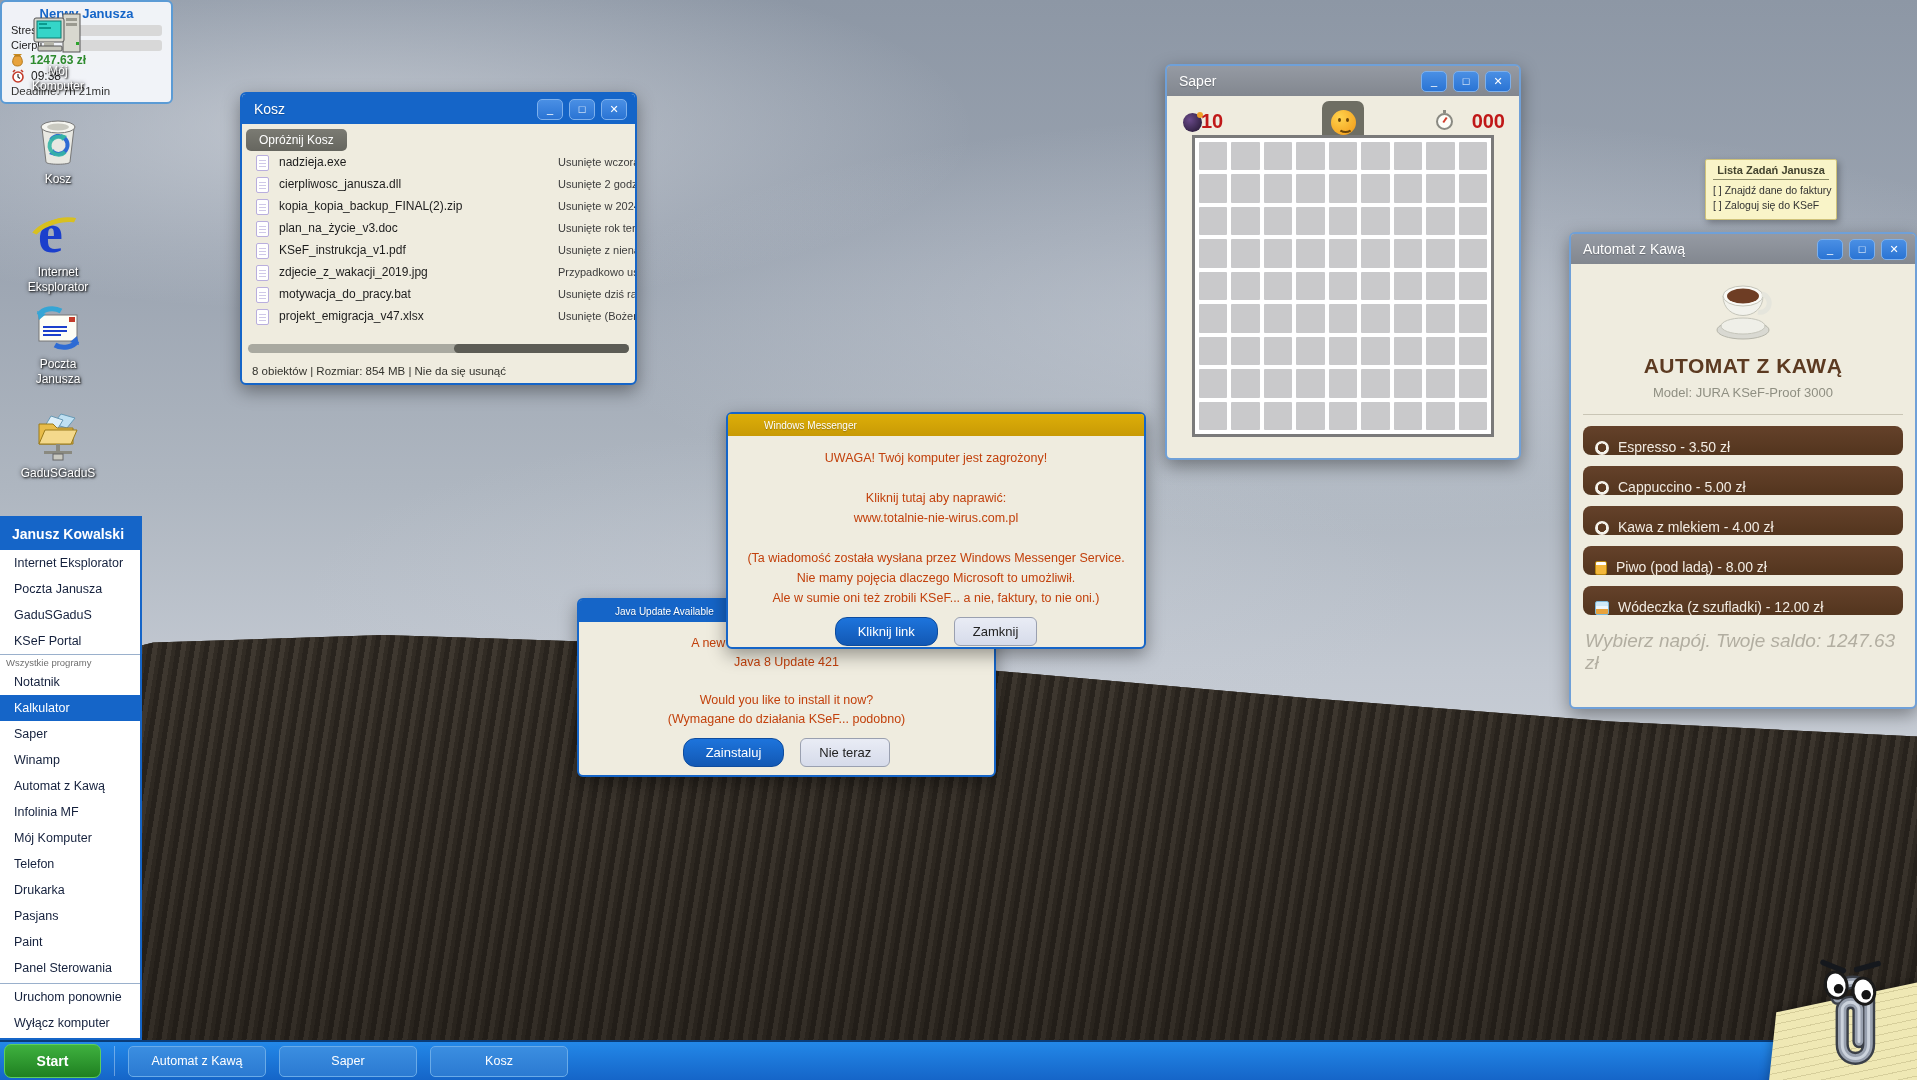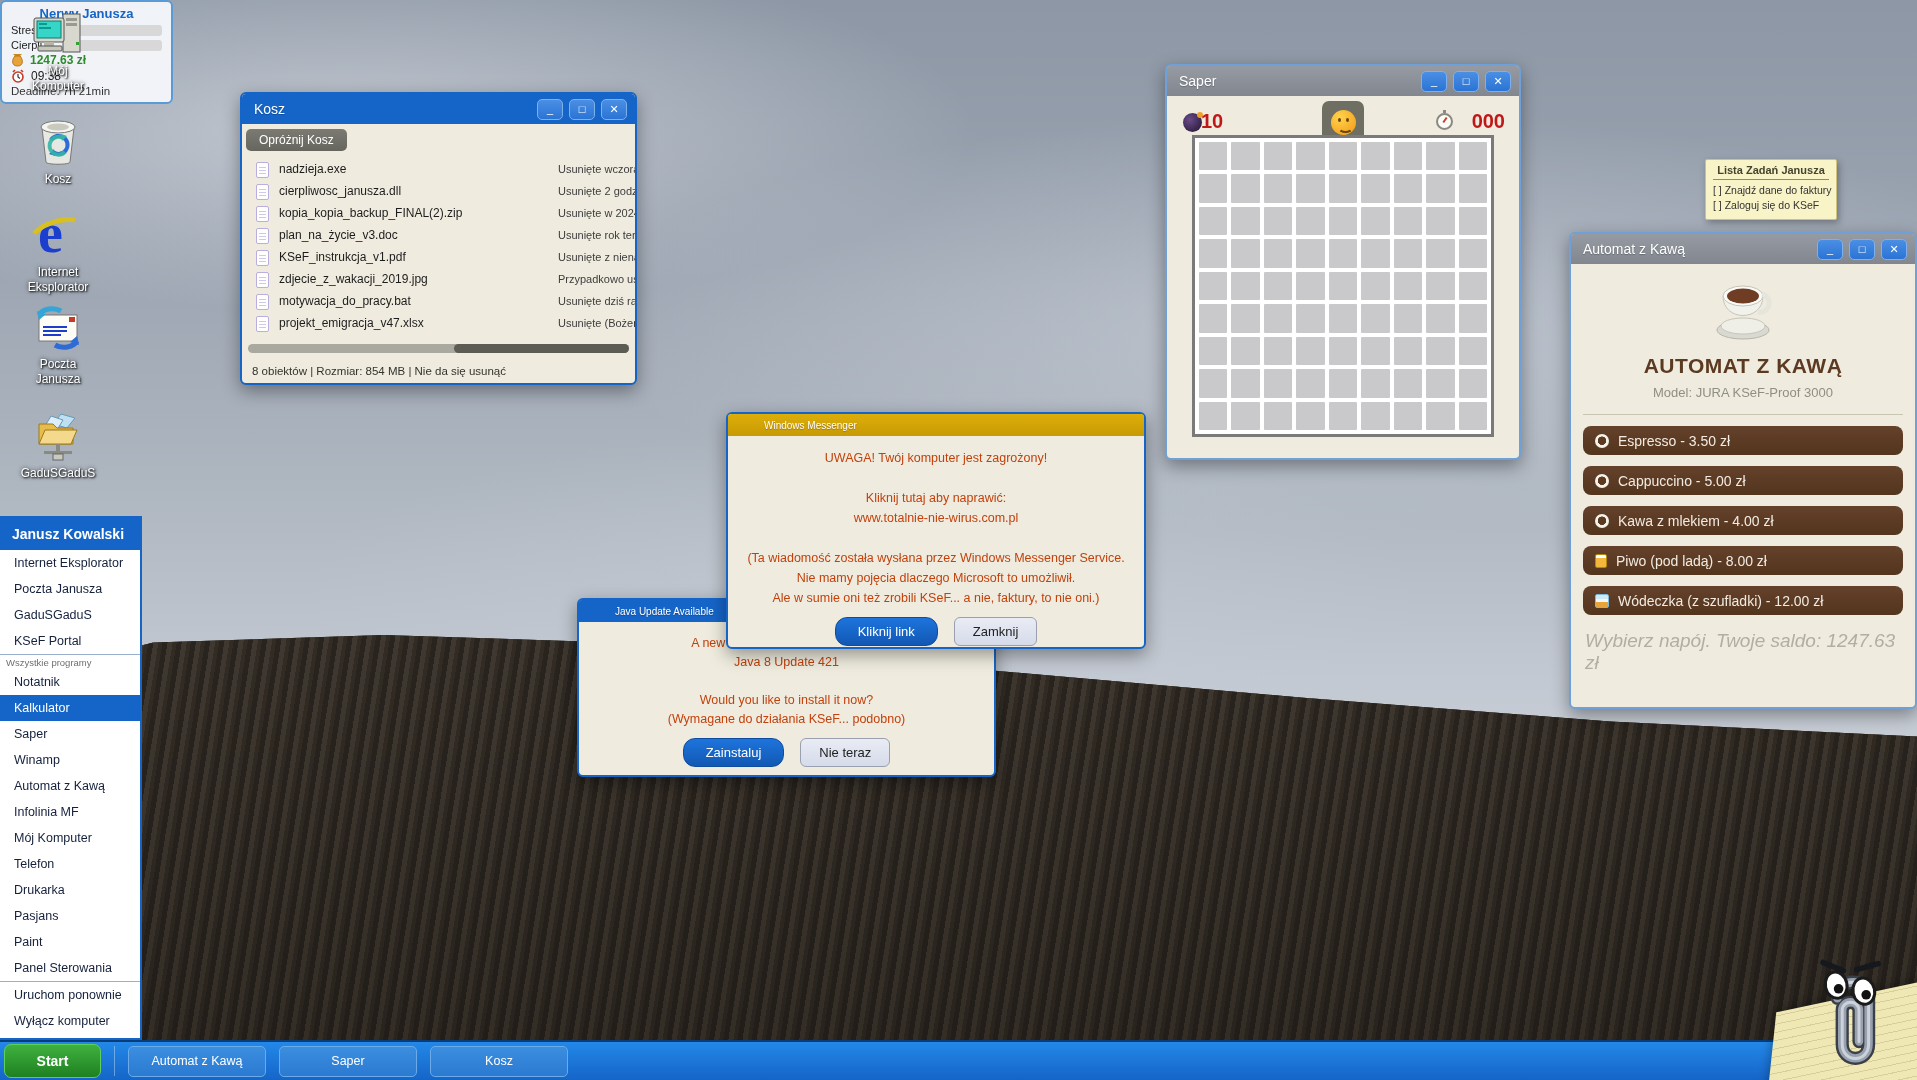--- a/index.html
+++ b/index.html
@@ -31,21 +31,21 @@
             border:1px solid #7db0ec; color:#fff; font-size:11px; line-height:1;
             display:flex; align-items:center; justify-content:center; }
   
   .dicon { position:absolute; left:10px; width:96px; display:flex; flex-direction:column; align-items:center; z-index:2; }
   .dicon .dlabel { margin-top:4px; font-size:12px; color:#fff; text-align:center; white-space:pre-line;
                    line-height:15px; text-shadow:1px 1px 2px #000,0 0 4px rgba(0,0,0,.7); }
   
   #kosz { left:240px; top:92px; width:397px; height:293px; z-index:10; overflow:hidden; }
   #kosz-empty { margin:5px 0 0 4px; background:linear-gradient(180deg,#7b7b73,#66665f); color:#fff;
                 font-size:12px; padding:4px 13px; border:none; border-radius:5px; }
-  #kosz-files { margin-top:8px; }
+  #kosz-files { margin-top:1px; }
   .file-row { position:relative; height:22px; }
   .file-doc { position:absolute; left:14px; top:3px; width:13px; height:16px; background:#fff;
               border:1px solid #b9aedd; border-radius:2px; }
   .file-doc::after { content:""; position:absolute; left:2px; top:4px; width:7px; height:8px;
               background:repeating-linear-gradient(180deg,#cfc8e8 0 1px,transparent 1px 3px); }
   .file-name { position:absolute; left:37px; top:3px; font-size:12px; color:#1c1c1c; white-space:nowrap; }
   .file-info { position:absolute; left:316px; top:4px; font-size:11px; color:#3c3c3c; white-space:nowrap; }
   #kosz-scroll { position:absolute; left:6px; right:6px; bottom:30px; height:9px; border-radius:5px; background:#a9a9a0; }
   #kosz-thumb { position:absolute; left:54%; right:0; top:0; bottom:0; border-radius:5px; background:#5c5c55; }
   #kosz-status { position:absolute; left:10px; bottom:6px; font-size:11.5px; color:#33332d; }
@@ -85,21 +85,21 @@
                  border-radius:12px; font-size:13px; padding:6px 22px; }
   .btn-light { background:linear-gradient(180deg,#e9ecf5,#d6dbea); color:#222; border:1px solid #9aa0b0;
                border-radius:6px; font-size:13px; padding:6px 18px; }
   
   #automat { right:0; top:232px; width:348px; height:477px; border-color:#6fa0d8; z-index:10; }
   #cup-wrap { display:flex; justify-content:center; margin-top:14px; }
   #automat h2 { text-align:center; margin-top:10px; font-size:21px; color:#5c3a21; letter-spacing:.5px; font-weight:bold; }
   #automat-model { text-align:center; margin-top:7px; font-size:13px; color:#8f8f82; }
   #automat-hr { border:none; border-top:1px solid #c9c5b5; margin:14px 12px 0 12px; }
   .drink-btn { margin:11px 12px 0 12px; height:29px; background:linear-gradient(180deg,#64412a,#53351e);
-               border:none; border-radius:8px; color:#f2ebe2; display:flex; align-items:center;
+               border:none; border-radius:8px; color:#f2ebe2; display:flex; align-items:flex-end;
                padding:0 12px; font-size:14px; gap:9px; width:calc(100% - 24px); }
   .drink-icon { width:14px; height:14px; flex:0 0 auto; }
   .drink-btn[data-icon="coffee"] .drink-icon { border-radius:50%;
       background:radial-gradient(circle at 50% 48%, #5c3a21 0 4px, #f5f2ea 4.5px); }
   .drink-btn[data-icon="beer"] .drink-icon { width:12px; border-radius:2px; border:1px solid #b8860d;
       background:linear-gradient(180deg,#fff 0 3px,#f3b73b 3px); }
   .drink-btn[data-icon="vodka"] .drink-icon { border-radius:2px; border:1px solid #7fb8d8;
       background:linear-gradient(180deg,#cfe9f7 0 4px,#eef7fc 4px 7px,#e8a33d 7px); }
   #automat-balance { margin:15px 14px 0 14px; font-style:italic; color:#b2aea1; font-size:19px; }
   
@@ -123,21 +123,21 @@
                 border-bottom:1px solid #8d8d68; padding-bottom:3px; margin-bottom:3px; }
   .note-task { font-size:10.5px; color:#333; line-height:15px; white-space:nowrap; }
   
   #startmenu { position:absolute; left:0; top:516px; width:142px; bottom:40px; background:#fff;
                border:2px solid #1565C8; border-left:none; z-index:40; display:flex; flex-direction:column; }
   #sm-header { height:32px; background:#1565C8; color:#fff; font-size:14px; font-weight:bold;
                display:flex; align-items:center; padding-left:12px; flex:0 0 auto; }
   .sm-item { height:26px; line-height:26px; padding-left:14px; font-size:12.5px; color:#14203c; white-space:nowrap; }
   .sm-item.hl { background:#1565C8; color:#fff; }
   #sm-section { font-size:9.5px; color:#6f6f6f; padding:2px 0 1px 6px; border-top:1px solid #9ab0cc; }
-  #sm-footer { border-top:1px solid #9ab0cc; margin-top:auto; padding-bottom:10px; }
+  #sm-footer { border-top:1px solid #9ab0cc; margin-top:auto; padding-bottom:2px; }
   
   #taskbar { position:absolute; left:0; right:0; bottom:0; height:40px; z-index:45;
              background:linear-gradient(180deg,#2388e8,#1565C8); border-top:2px solid #0a3c78;
              display:flex; align-items:center; padding-left:4px; }
   #start-btn { width:97px; height:34px; background:linear-gradient(180deg,#3fb13f,#1f8021);
                border:1px solid #5ccf5c; border-radius:7px; color:#fff; font-size:14px; font-weight:bold;
                display:flex; align-items:center; justify-content:center; }
   .task-btn { width:138px; height:31px; margin-left:13px; background:linear-gradient(180deg,#3b8ee0,#2b7ad2);
               border:1px solid #6aabe8; border-radius:5px; color:#fff; font-size:12.5px;
               display:flex; align-items:center; justify-content:center; white-space:nowrap; }

